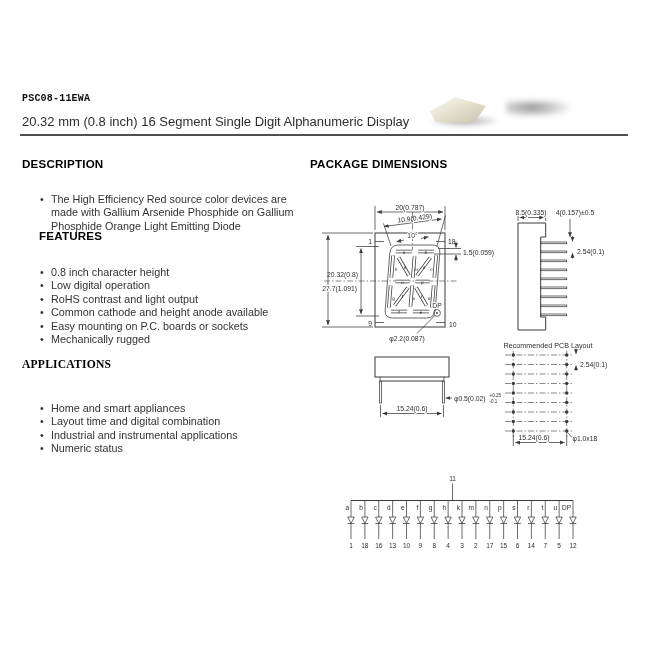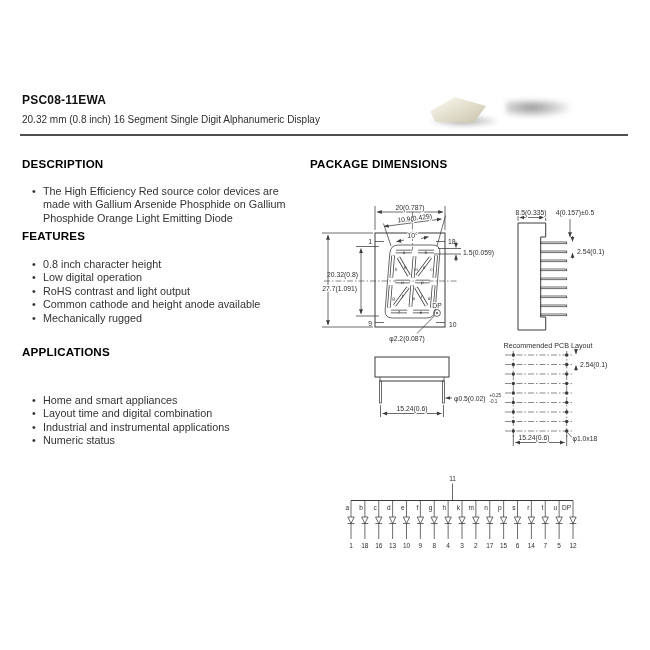--- a/index.html
+++ b/index.html
@@ -1,29 +1,29 @@
 <!DOCTYPE html>
 <html><head>
 <meta charset="utf-8">
 <style>
   html,body{margin:0;padding:0;}
   body{
     width:650px;height:650px;background:#ffffff;position:relative;overflow:hidden;
     font-family:"Liberation Sans","DejaVu Sans",sans-serif;color:#333;
   }
   .abs{position:absolute;}
-  .title{left:22px;top:93px;font-size:12px;font-weight:bold;color:#111;letter-spacing:.2px;}
-  .subtitle{left:22px;top:114px;font-size:10px;color:#2e2e2e;}
+  .title{left:22px;top:93px;font-size:10px;font-weight:bold;color:#111;letter-spacing:.2px;font-family:Liberation Mono, monospace;}
+  .subtitle{left:22px;top:114px;font-size:13px;color:#2e2e2e;}
   .rule{left:20px;top:134px;width:608px;height:2px;background:#4f4f4f;}
   .sec{font-size:11.6px;font-weight:bold;color:#000;letter-spacing:.2px;}
   .desc-h{left:22px;top:157px;text-align:right;}
-  .feat-h{left:22px;top:229px;}
-  .app-h{left:22px;top:345px;}
+  .feat-h{left:39px;top:229px;}
+  .app-h{left:22px;top:358px;font-family:Liberation Serif, serif;}
   .pkg-h{left:310px;top:157px;}
-  ul.blist{margin:8px;padding:0;list-style:none;}
+  ul.blist{margin:16px;padding:0;list-style:none;}
   ul.blist li{position:relative;padding-left:13px;font-size:10.8px;line-height:13.4px;color:#333;}
   ul.blist li::before{content:"\2022";position:absolute;left:2px;top:0;color:#333;}
   .desc-l{left:22px;top:177px;width:275px;}
   .desc-l li{width:262px;}
   .feat-l{left:22px;top:250px;width:290px;}
   .app-l{left:22px;top:386px;width:290px;}
   
   .frag-beige{left:430px;top:97px;width:56px;height:26px;
     background:linear-gradient(155deg,#f6f4e9 15%,#ddd9c6 60%,#c6c2ad);
     clip-path:polygon(0 55%,45% 0,100% 35%,78% 100%,10% 95%);filter:blur(.6px);}
@@ -64,20 +64,21 @@
   <ul class="abs blist desc-l">
       <li>The High Efficiency Red source color devices are made with Gallium Arsenide Phosphide on Gallium Phosphide Orange Light Emitting Diode</li>
     </ul>
 
   <div class="abs sec feat-h">FEATURES</div>
   <ul class="abs blist feat-l">
       <li>0.8 inch character height</li>
       <li>Low digital operation</li>
       <li>RoHS contrast and light output</li>
       <li>Common cathode and height anode available</li>
+      <li>Easy mounting on P.C. boards or sockets</li>
       <li>Mechanically rugged</li>
     </ul>
 
   <div class="abs sec app-h">APPLICATIONS</div>
   <ul class="abs blist app-l">
       <li>Home and smart appliances</li>
       <li>Layout time and digital combination</li>
       <li>Industrial and instrumental applications</li>
       <li>Numeric status</li>
     </ul>

